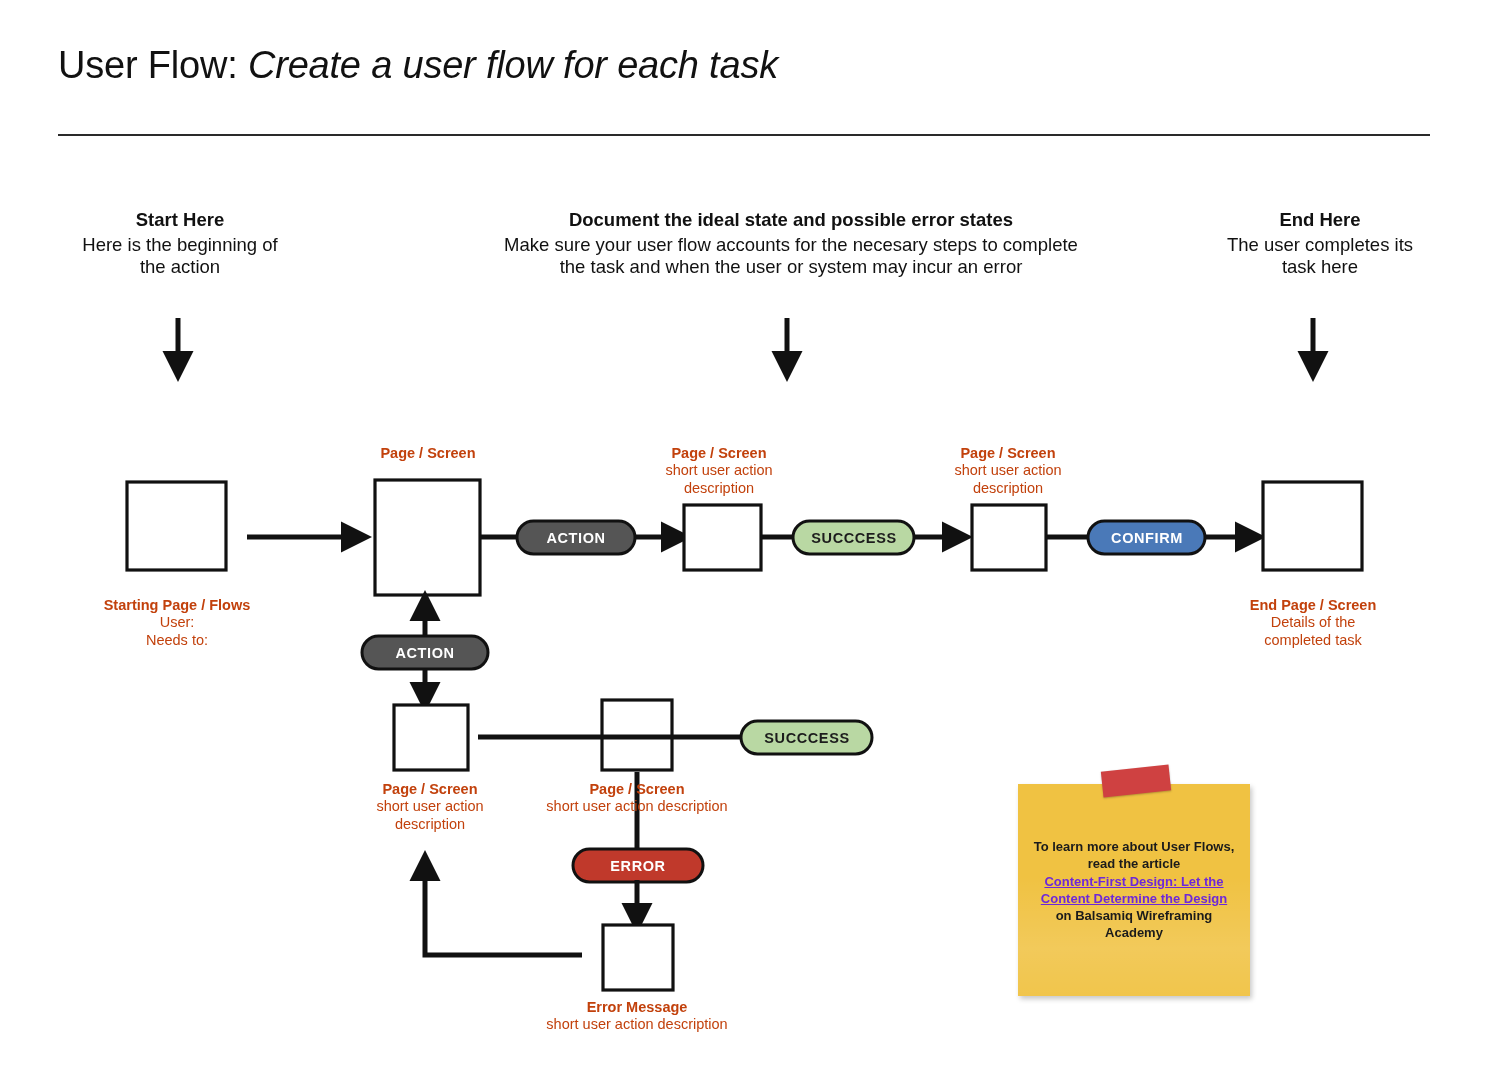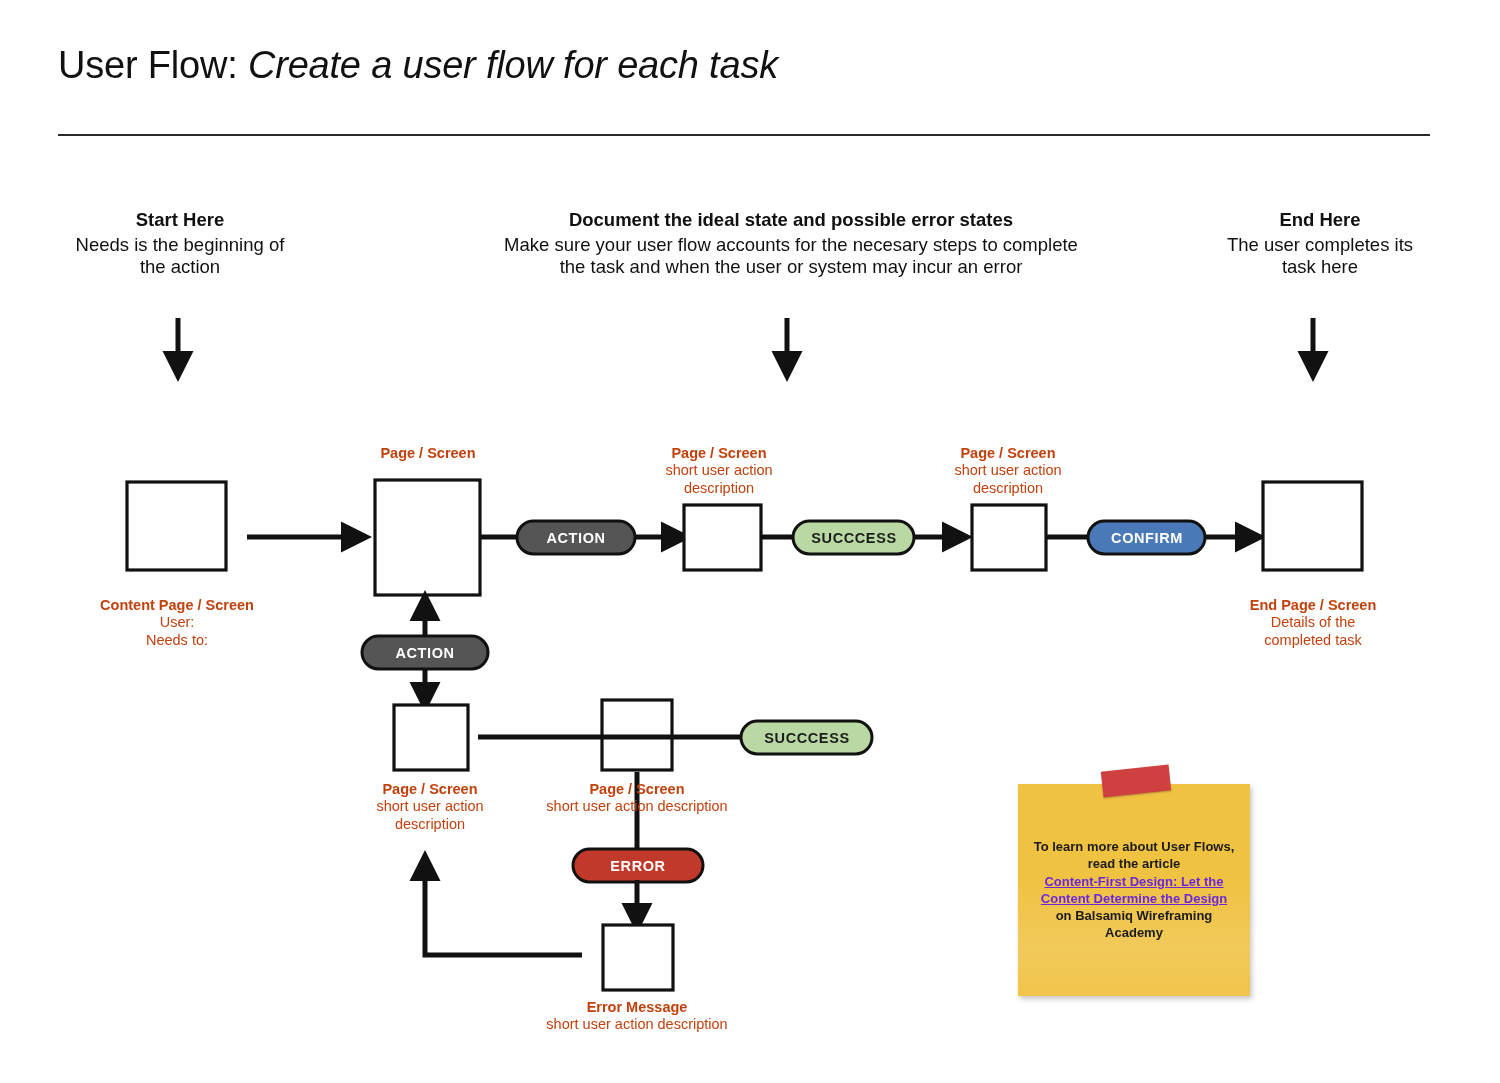--- a/index.html
+++ b/index.html
@@ -90,21 +90,21 @@
 <div id="canvas">
 
   <div class="title">
     <span class="t-normal">User Flow:</span>
     <span class="t-em">Create a user flow for each task</span>
   </div>
   <div class="title-rule"></div>
 
   <div class="ann" id="ann-start">
     <span class="ann-head">Start Here</span>
-    <span class="ann-sub">Needs is the beginning of</span>
+    <span class="ann-sub">Here is the beginning of</span>
     <span class="ann-sub">the action</span>
   </div>
 
   <div class="ann" id="ann-middle">
     <span class="ann-head">Document the ideal state and possible error states</span>
     <span class="ann-sub">Make sure your user flow accounts for the necesary steps to complete</span>
     <span class="ann-sub">the task and when the user or system may incur an error</span>
   </div>
 
   <div class="ann" id="ann-end">
@@ -173,21 +173,21 @@
   </svg>
 
   <div class="pill-label light" style="left:576px;top:538px;">ACTION</div>
   <div class="pill-label dark" style="left:854px;top:538px;">SUCCCESS</div>
   <div class="pill-label light" style="left:1147px;top:538px;">CONFIRM</div>
   <div class="pill-label light" style="left:425px;top:653px;">ACTION</div>
   <div class="pill-label dark" style="left:807px;top:738px;">SUCCCESS</div>
   <div class="pill-label light" style="left:638px;top:866px;">ERROR</div>
 
   <div class="cap" style="left:177px;top:597px;width:260px;">
-    <span class="cap-title">Content Page / Screen</span>
+    <span class="cap-title">Starting Page / Flows</span>
     <span class="cap-desc">User:</span>
     <span class="cap-desc">Needs to:</span>
   </div>
 
   <div class="cap" style="left:428px;top:445px;width:220px;">
     <span class="cap-title">Page / Screen</span>
   </div>
 
   <div class="cap" style="left:719px;top:445px;width:210px;">
     <span class="cap-title">Page / Screen</span>

